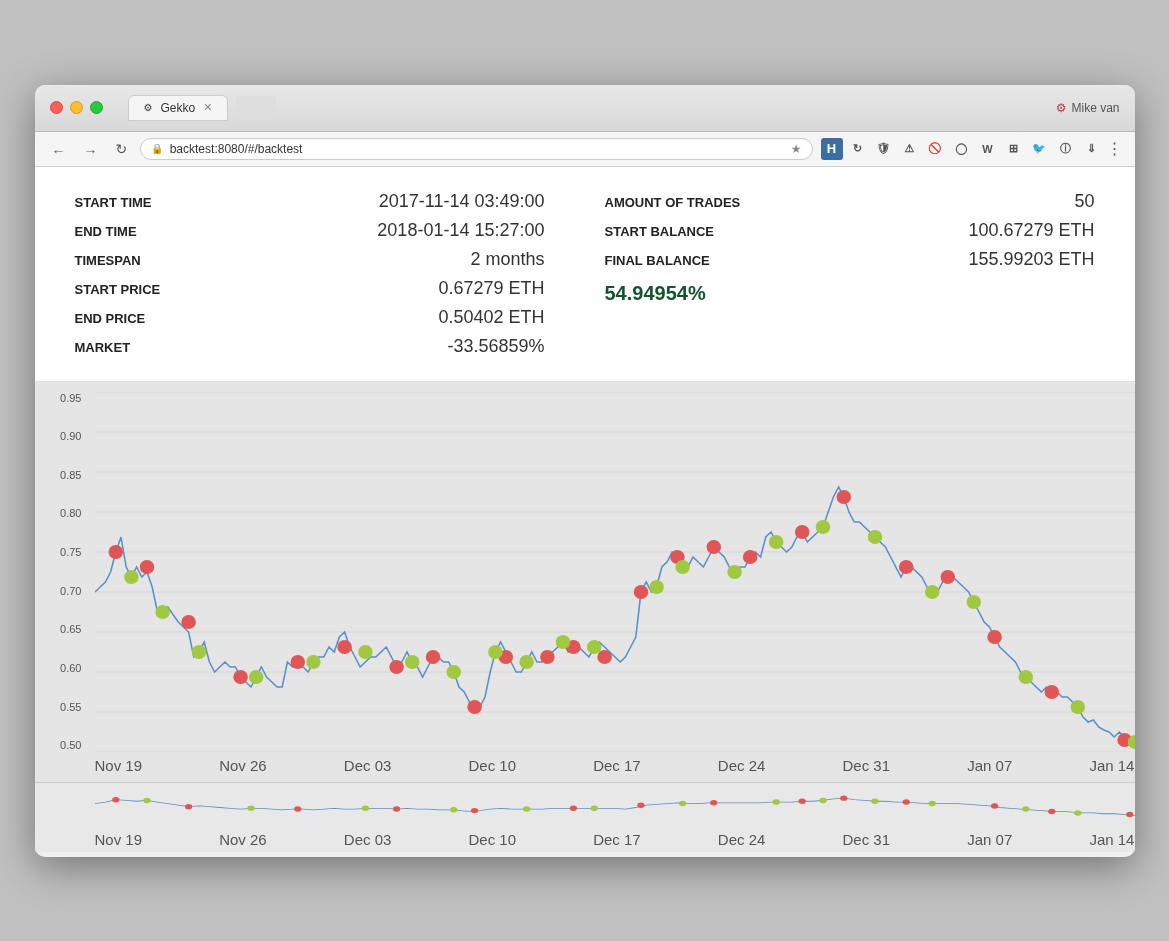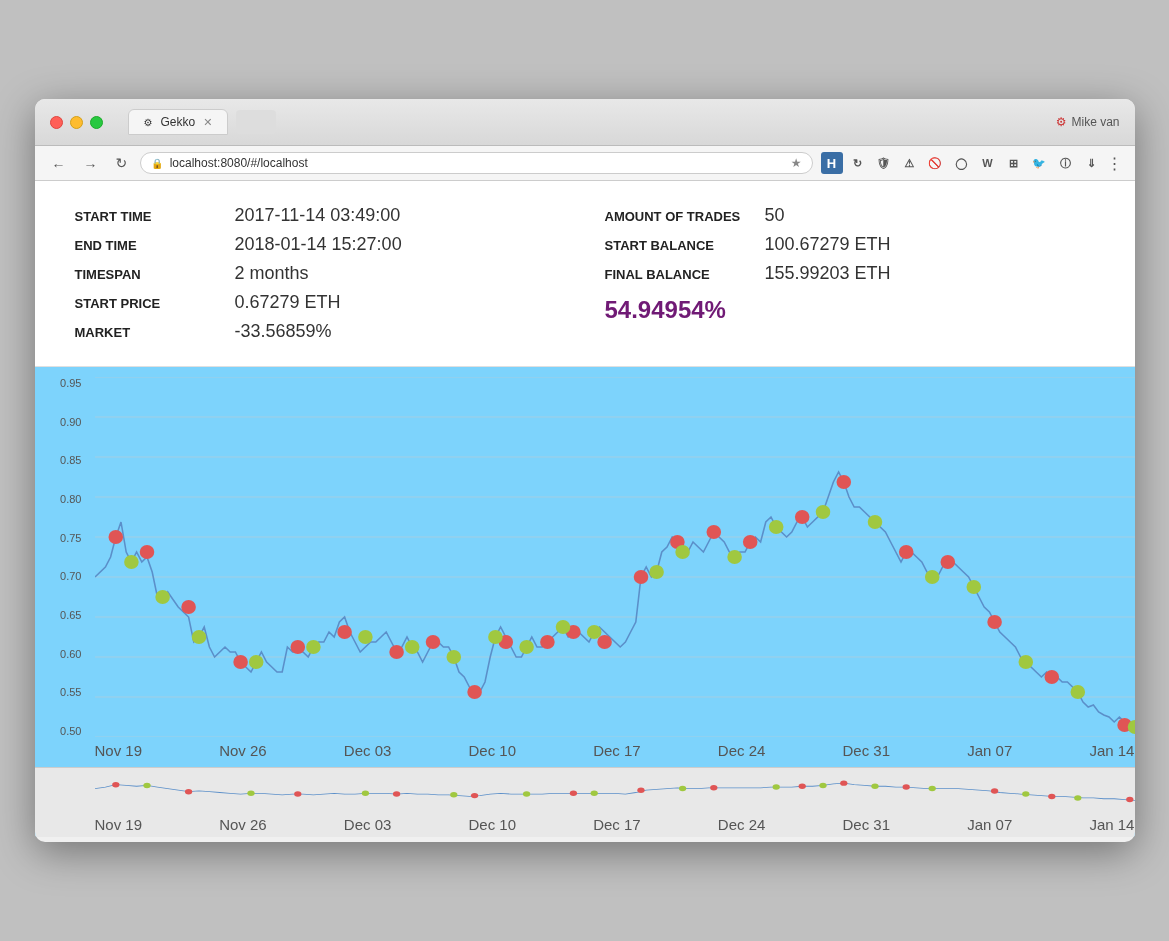--- a/index.html
+++ b/index.html
@@ -108,42 +108,43 @@
       padding: 20px 40px;
       display: grid;
       grid-template-columns: 1fr 1fr;
       gap: 0;
       border-bottom: 1px solid #e0e0e0;
     }
     .stat-row {
       display: flex;
       padding: 4px 0;
       align-items: baseline;
+      justify-content: space-between;
     }
     .stat-label {
       font-weight: 700;
       font-size: 13px;
       color: #222;
       min-width: 160px;
       text-transform: uppercase;
     }
     .stat-value {
       font-size: 18px;
       color: #333;
     }
     .stat-value.profit {
-      color: #701a75;
-      font-size: 24px;
+      color: #14532d;
+      font-size: 20px;
       font-weight: 600;
       margin-top: 4px;
     }
     .left-stats { padding-right: 40px; }
     .right-stats { padding-left: 20px; }
     .chart-section {
-      background: #7dd3fc;
+      background: #e5e5e5;
       padding: 0;
       position: relative;
     }
     .main-chart-container {
       position: relative;
       height: 400px;
       padding: 10px 0 30px 60px;
       overflow: hidden;
     }
     .chart-y-axis {
@@ -250,21 +251,21 @@
       <span>Mike van</span>
     </div>
   </div>
 
   <div class="nav-bar">
     <button class="nav-btn">←</button>
     <button class="nav-btn">→</button>
     <button class="nav-btn">↻</button>
     <div class="address-bar">
       <span class="address-lock">🔒</span>
-      <span class="address-text">localhost:8080/#/localhost</span>
+      <span class="address-text">backtest:8080/#/backtest</span>
       <span class="star-btn">★</span>
     </div>
     <div class="nav-extensions">
       <div class="ext-btn" style="background:#3a6ea5;color:white;font-size:13px;">H</div>
       <div class="ext-btn">↻</div>
       <div class="ext-btn">🛡</div>
       <div class="ext-btn">⚠</div>
       <div class="ext-btn" style="color:#cc3333;">🚫</div>
       <div class="ext-btn">◯</div>
       <div class="ext-btn">W</div>
@@ -289,20 +290,24 @@
           <span class="stat-label">END TIME</span>
           <span class="stat-value">2018-01-14 15:27:00</span>
         </div>
         <div class="stat-row">
           <span class="stat-label">TIMESPAN</span>
           <span class="stat-value">2 months</span>
         </div>
         <div class="stat-row">
           <span class="stat-label">START PRICE</span>
           <span class="stat-value">0.67279 ETH</span>
+        </div>
+        <div class="stat-row">
+          <span class="stat-label">END PRICE</span>
+          <span class="stat-value">0.50402 ETH</span>
         </div>
         <div class="stat-row">
           <span class="stat-label">MARKET</span>
           <span class="stat-value">-33.56859%</span>
         </div>
       </div>
 
       <div class="right-stats">
         <div class="stat-row">
           <span class="stat-label">AMOUNT OF TRADES</span>

